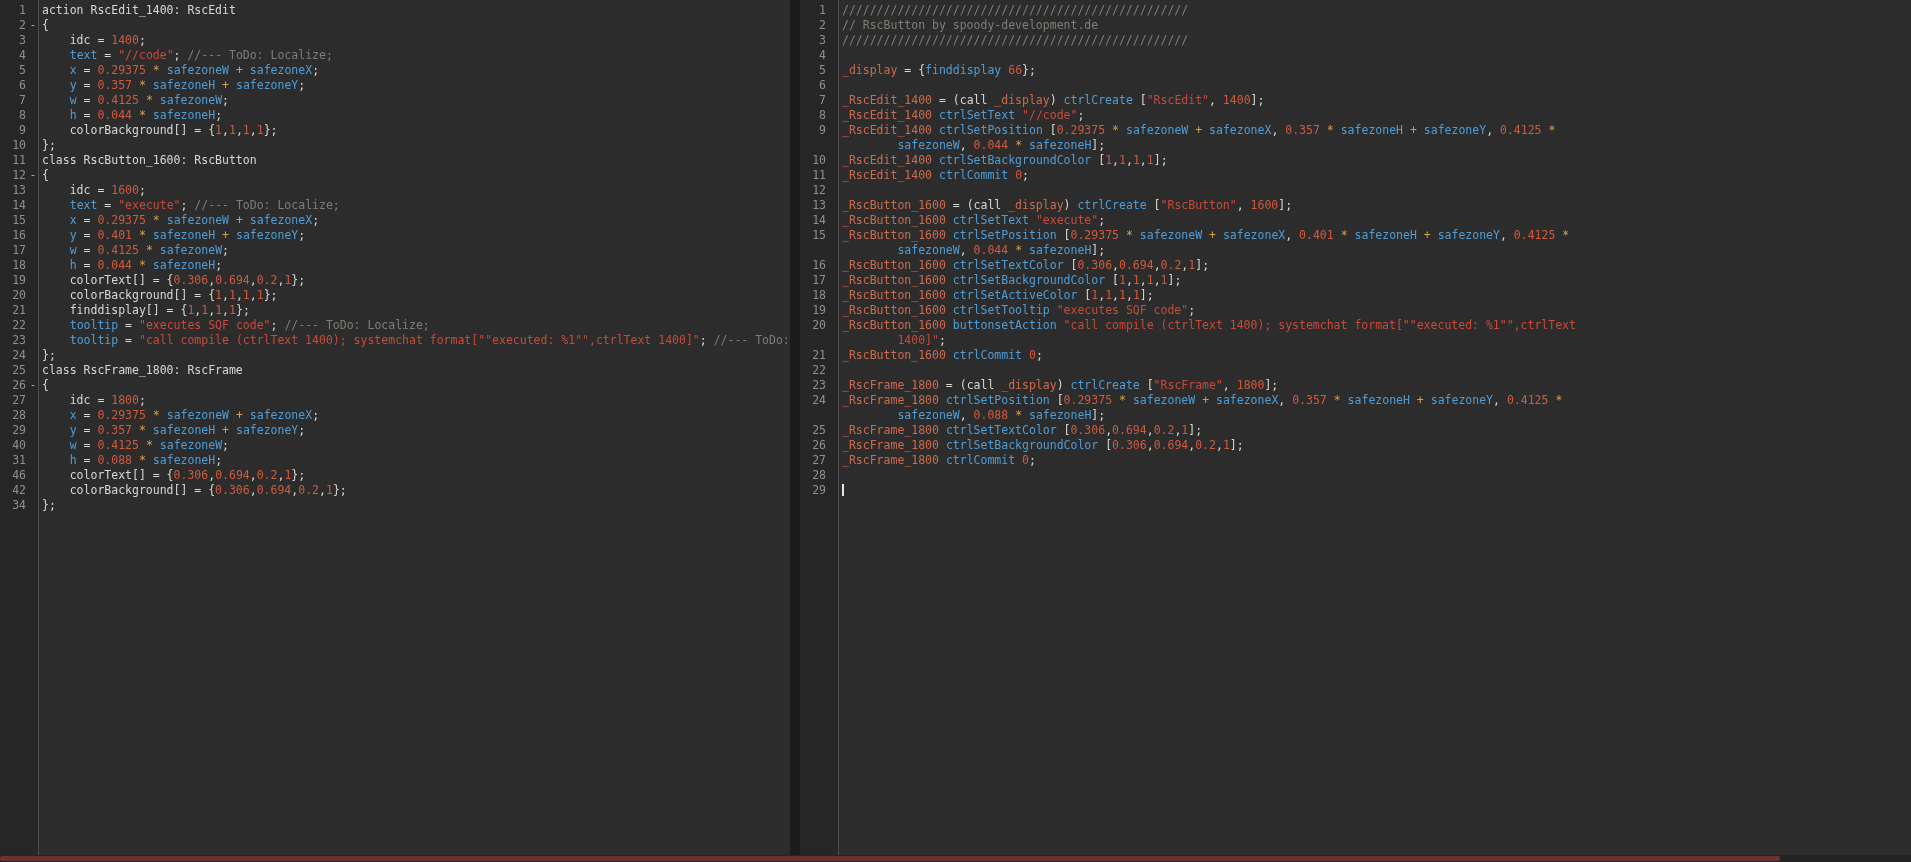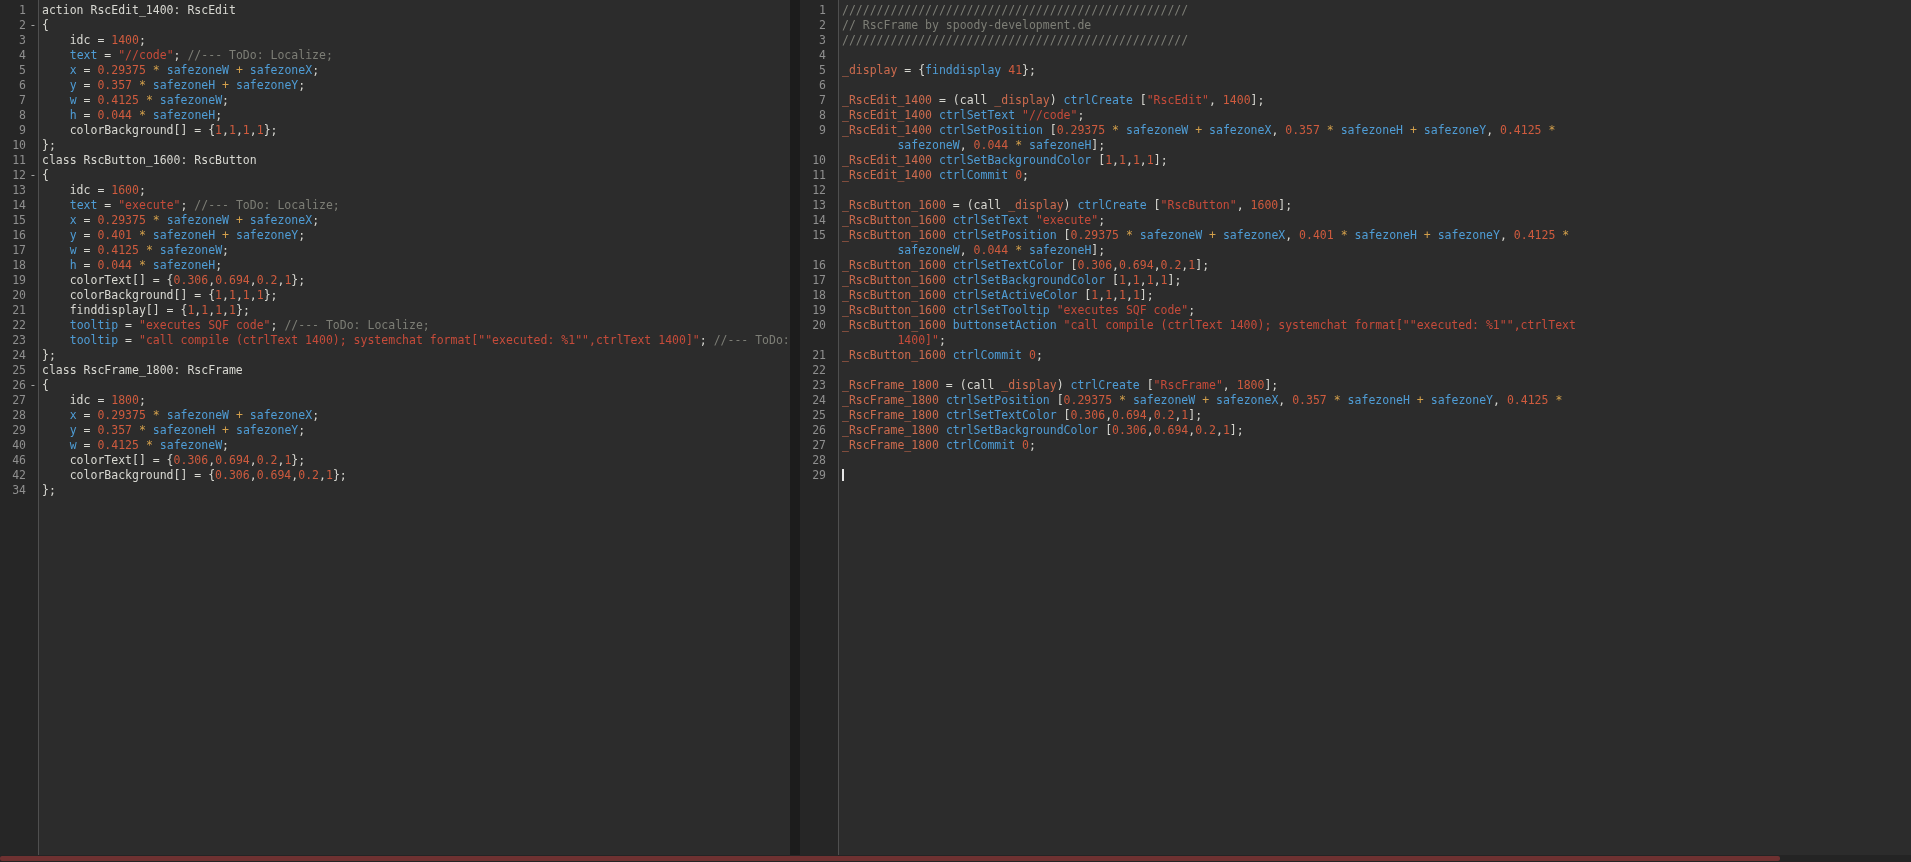--- a/index.html
+++ b/index.html
@@ -256,20 +256,27 @@
         </div>
         <div class="row">
           <div class="gutter-cell">
             <span class="num">40</span>
             <span class="fold"></span>
           </div>
           <div class="code-cell"><span class="t-d">    </span><span class="t-k">w</span><span class="t-d"> = </span><span class="t-n">0.4125</span><span class="t-d"> </span><span class="t-o">*</span><span class="t-d"> </span><span class="t-k">safezoneW</span><span class="t-d">;</span></div>
         </div>
         <div class="row">
           <div class="gutter-cell">
+            <span class="num">31</span>
+            <span class="fold"></span>
+          </div>
+          <div class="code-cell"><span class="t-d">    </span><span class="t-k">h</span><span class="t-d"> = </span><span class="t-n">0.088</span><span class="t-d"> </span><span class="t-o">*</span><span class="t-d"> </span><span class="t-k">safezoneH</span><span class="t-d">;</span></div>
+        </div>
+        <div class="row">
+          <div class="gutter-cell">
             <span class="num">46</span>
             <span class="fold"></span>
           </div>
           <div class="code-cell"><span class="t-d">    colorText[] = {</span><span class="t-n">0.306</span><span class="t-d">,</span><span class="t-n">0.694</span><span class="t-d">,</span><span class="t-n">0.2</span><span class="t-d">,</span><span class="t-n">1</span><span class="t-d">};</span></div>
         </div>
         <div class="row">
           <div class="gutter-cell">
             <span class="num">42</span>
             <span class="fold"></span>
           </div>
@@ -293,42 +300,42 @@
             <span class="num">1</span>
             <span class="fold"></span>
           </div>
           <div class="code-cell"><span class="t-c">//////////////////////////////////////////////////</span></div>
         </div>
         <div class="row">
           <div class="gutter-cell">
             <span class="num">2</span>
             <span class="fold"></span>
           </div>
-          <div class="code-cell"><span class="t-c">// RscFrame by spoody-development.de</span></div>
+          <div class="code-cell"><span class="t-c">// RscButton by spoody-development.de</span></div>
         </div>
         <div class="row">
           <div class="gutter-cell">
             <span class="num">3</span>
             <span class="fold"></span>
           </div>
           <div class="code-cell"><span class="t-c">//////////////////////////////////////////////////</span></div>
         </div>
         <div class="row">
           <div class="gutter-cell">
             <span class="num">4</span>
             <span class="fold"></span>
           </div>
           <div class="code-cell"></div>
         </div>
         <div class="row">
           <div class="gutter-cell">
             <span class="num">5</span>
             <span class="fold"></span>
           </div>
-          <div class="code-cell"><span class="t-v">_display</span><span class="t-d"> = {</span><span class="t-k">finddisplay</span><span class="t-d"> </span><span class="t-n">41</span><span class="t-d">};</span></div>
+          <div class="code-cell"><span class="t-v">_display</span><span class="t-d"> = {</span><span class="t-k">finddisplay</span><span class="t-d"> </span><span class="t-n">66</span><span class="t-d">};</span></div>
         </div>
         <div class="row">
           <div class="gutter-cell">
             <span class="num">6</span>
             <span class="fold"></span>
           </div>
           <div class="code-cell"></div>
         </div>
         <div class="row">
           <div class="gutter-cell">
@@ -469,20 +476,27 @@
             <span class="fold"></span>
           </div>
           <div class="code-cell"><span class="t-v">_RscFrame_1800</span><span class="t-d"> = (call </span><span class="t-v">_display</span><span class="t-d">) </span><span class="t-k">ctrlCreate</span><span class="t-d"> [</span><span class="t-s">"RscFrame"</span><span class="t-d">, </span><span class="t-n">1800</span><span class="t-d">];</span></div>
         </div>
         <div class="row">
           <div class="gutter-cell">
             <span class="num">24</span>
             <span class="fold"></span>
           </div>
           <div class="code-cell"><span class="t-v">_RscFrame_1800</span><span class="t-d"> </span><span class="t-k">ctrlSetPosition</span><span class="t-d"> [</span><span class="t-n">0.29375</span><span class="t-d"> </span><span class="t-o">*</span><span class="t-d"> </span><span class="t-k">safezoneW</span><span class="t-d"> </span><span class="t-o">+</span><span class="t-d"> </span><span class="t-k">safezoneX</span><span class="t-d">, </span><span class="t-n">0.357</span><span class="t-d"> </span><span class="t-o">*</span><span class="t-d"> </span><span class="t-k">safezoneH</span><span class="t-d"> </span><span class="t-o">+</span><span class="t-d"> </span><span class="t-k">safezoneY</span><span class="t-d">, </span><span class="t-n">0.4125</span><span class="t-d"> </span><span class="t-o">*</span></div>
+        </div>
+        <div class="row">
+          <div class="gutter-cell">
+            <span class="num"></span>
+            <span class="fold"></span>
+          </div>
+          <div class="code-cell"><span class="t-d">        </span><span class="t-k">safezoneW</span><span class="t-d">, </span><span class="t-n">0.088</span><span class="t-d"> </span><span class="t-o">*</span><span class="t-d"> </span><span class="t-k">safezoneH</span><span class="t-d">];</span></div>
         </div>
         <div class="row">
           <div class="gutter-cell">
             <span class="num">25</span>
             <span class="fold"></span>
           </div>
           <div class="code-cell"><span class="t-v">_RscFrame_1800</span><span class="t-d"> </span><span class="t-k">ctrlSetTextColor</span><span class="t-d"> [</span><span class="t-n">0.306</span><span class="t-d">,</span><span class="t-n">0.694</span><span class="t-d">,</span><span class="t-n">0.2</span><span class="t-d">,</span><span class="t-n">1</span><span class="t-d">];</span></div>
         </div>
         <div class="row">
           <div class="gutter-cell">

